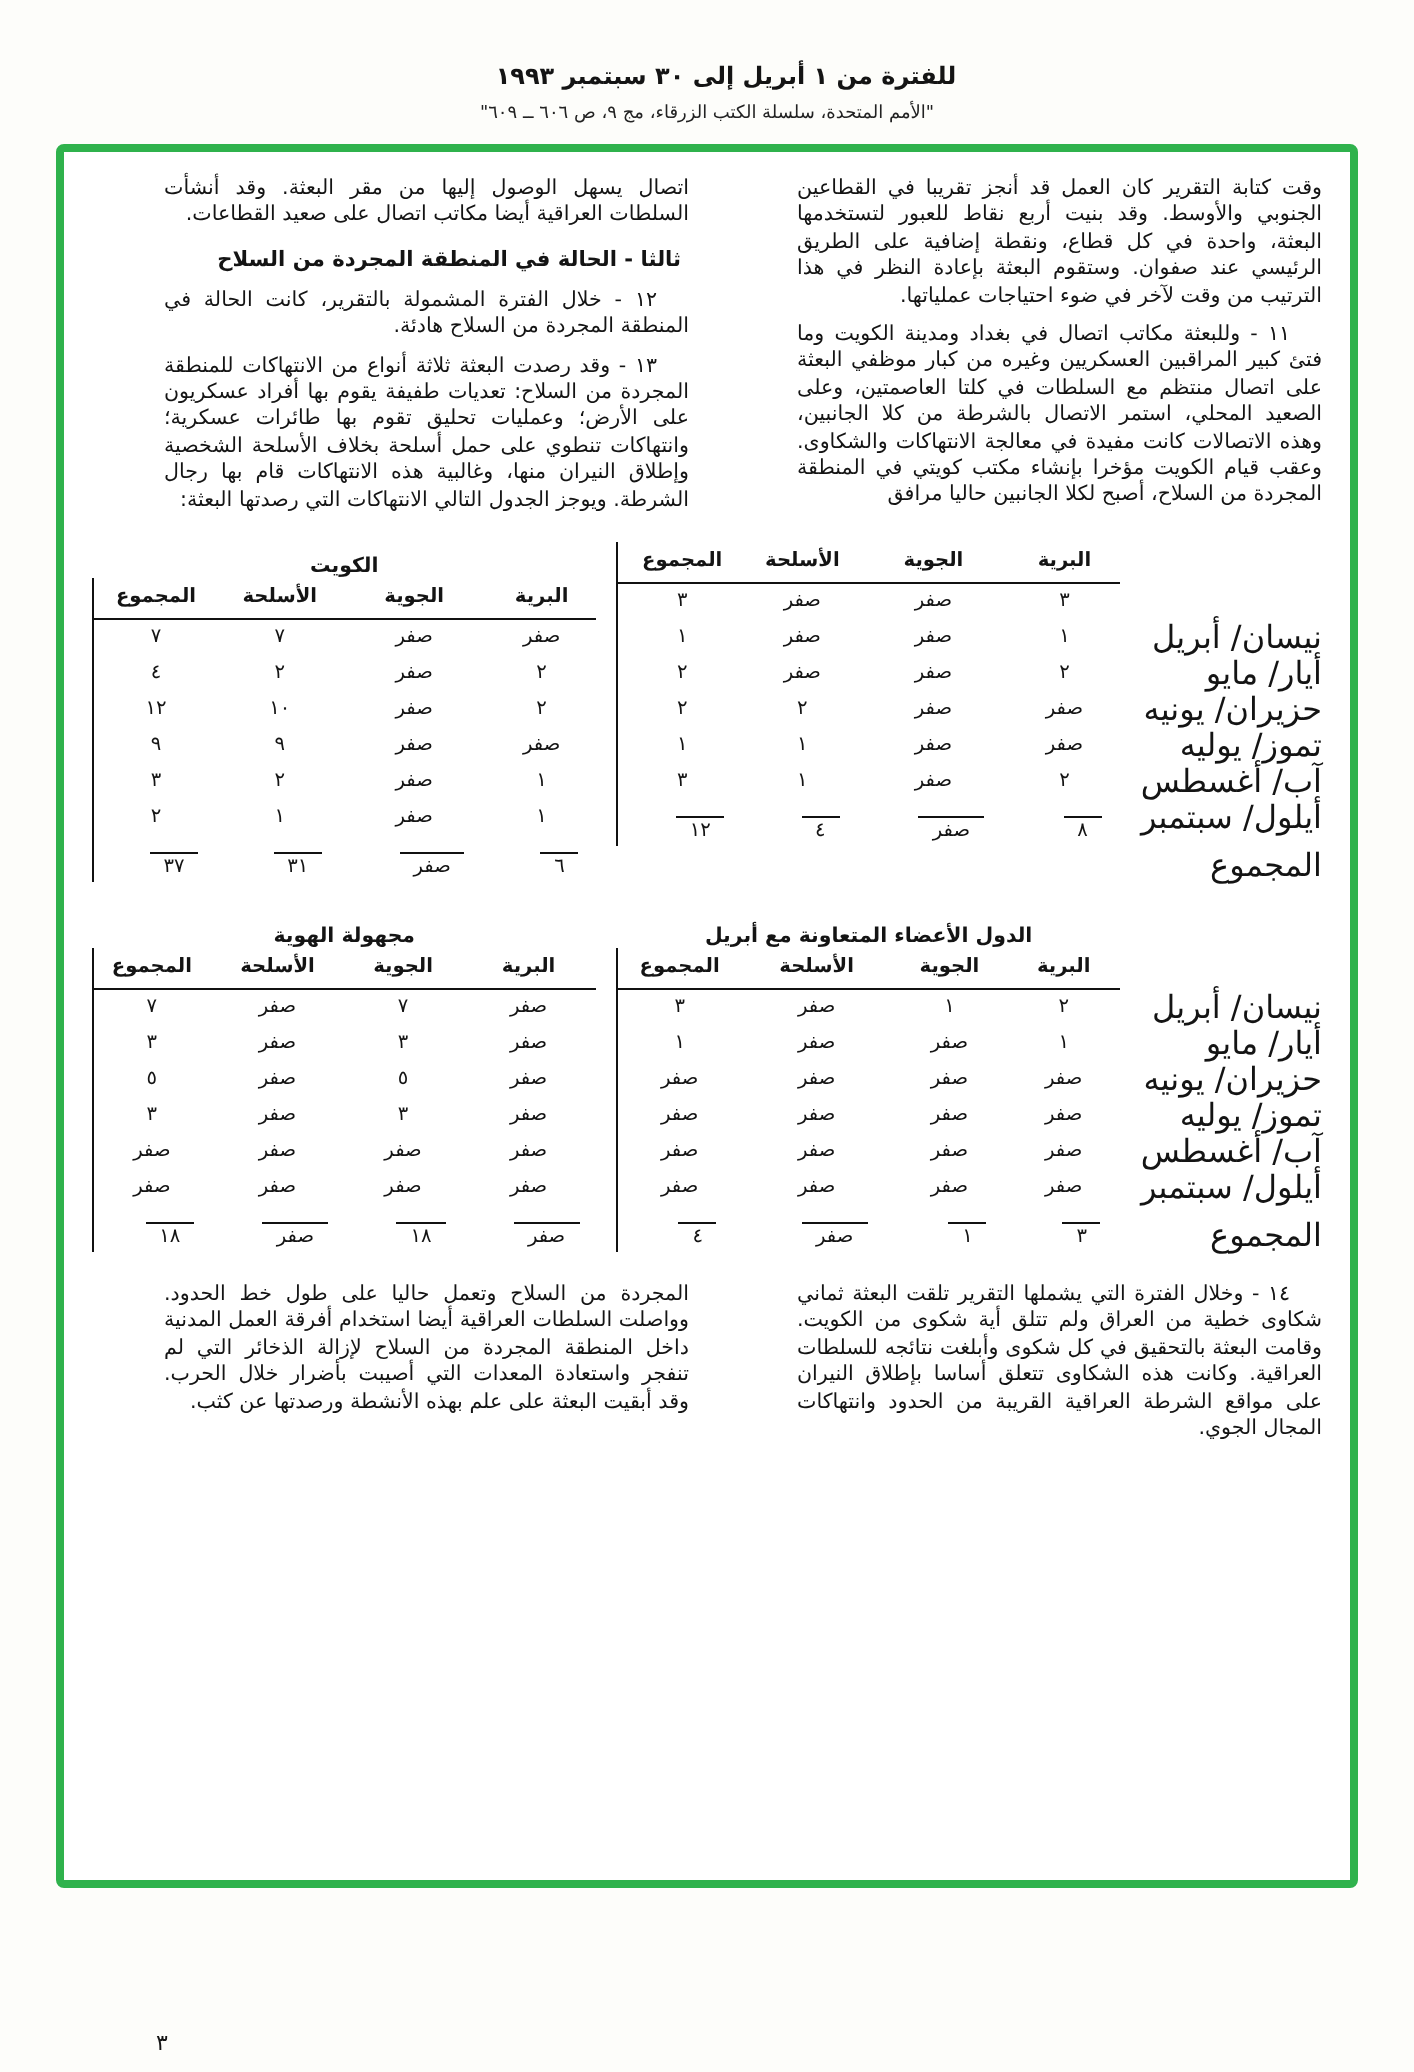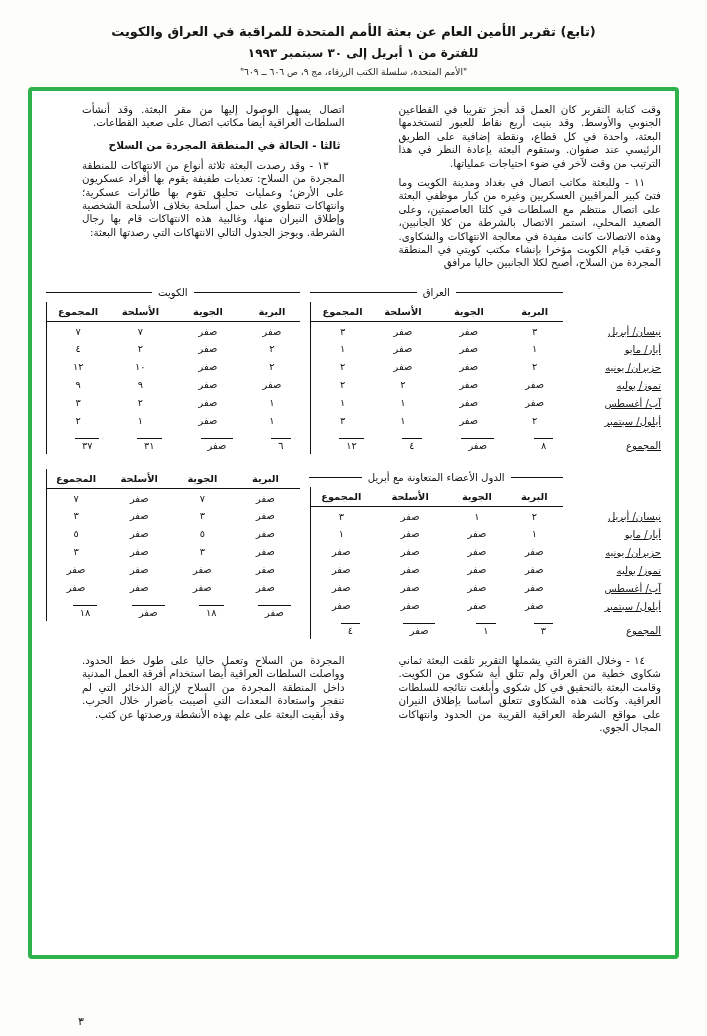--- a/index.html
+++ b/index.html
@@ -40,29 +40,29 @@
   p.indent { text-indent: 16px; }
   .sec-heading {
     font-size: 10.6px; font-weight: bold;
     text-align: right;
     margin: 9px 4px 8px;
   }
 
   .tables-section { margin-top: 8px; }
   .tables-row { display: flex; gap: 10px; margin-bottom: 14px; }
 
-  .month-labels { flex: 0 0 88px; font-size: 10px; text-decoration: underline; }
+  .month-labels { flex: 0 0 88px; font-size: 16px; }
   .label-spacer { height: 39px; }
   .month-label  { height: 18px; line-height: 18px; white-space: nowrap; }
   .month-label.total { height: 24px; line-height: 18px; padding-top: 6px; }
 
   .vtable { flex: 1; min-width: 0; }
   .t-title {
     display: flex; align-items: center; gap: 6px;
-    height: 18px; font-size: 10.2px; font-weight: normal;
+    height: 18px; font-size: 10.2px; font-weight: bold; flex-direction: column;
   }
   .t-line { flex: 1; border-top: 1px solid #111; }
   .t-text { white-space: nowrap; }
 
   table.v { width: 100%; border-collapse: collapse; border-left: 1px solid #111; }
   table.v th {
     font-size: 9.8px; font-weight: bold;
     border-bottom: 1px solid #111;
     height: 20px; padding: 0 2px; text-align: center;
   }
@@ -77,57 +77,52 @@
   .page-number {
     position: absolute;
     bottom: 8px; left: 78px;
     font-size: 11px;
   }
 </style>
 </head>
 <body>
 
 <div class="header">
-  <div class="title">(تابع) تقرير الأمين العام عن بعثة الأمم المتحدة للمراقبة في العراق والكويت</div>
   <div class="subtitle">للفترة من ١ أبريل إلى ٣٠ سبتمبر ١٩٩٣</div>
   <div class="source">"الأمم المتحدة، سلسلة الكتب الزرقاء، مج ٩، ص ٦٠٦ ــ ٦٠٩"</div>
 </div>
 
 <div class="green-box">
 
   <div class="cols">
     <div class="col">
       <p class="para">وقت كتابة التقرير كان العمل قد أنجز تقريبا في القطاعين الجنوبي والأوسط. وقد بنيت أربع نقاط للعبور لتستخدمها البعثة، واحدة في كل قطاع، ونقطة إضافية على الطريق الرئيسي عند صفوان. وستقوم البعثة بإعادة النظر في هذا الترتيب من وقت لآخر في ضوء احتياجات عملياتها.</p>
       <p class="para indent">١١ - وللبعثة مكاتب اتصال في بغداد ومدينة الكويت وما فتئ كبير المراقبين العسكريين وغيره من كبار موظفي البعثة على اتصال منتظم مع السلطات في كلتا العاصمتين، وعلى الصعيد المحلي، استمر الاتصال بالشرطة من كلا الجانبين، وهذه الاتصالات كانت مفيدة في معالجة الانتهاكات والشكاوى. وعقب قيام الكويت مؤخرا بإنشاء مكتب كويتي في المنطقة المجردة من السلاح، أصبح لكلا الجانبين حاليا مرافق</p>
     </div>
     <div class="col">
       <p class="para">اتصال يسهل الوصول إليها من مقر البعثة. وقد أنشأت السلطات العراقية أيضا مكاتب اتصال على صعيد القطاعات.</p>
       <div class="sec-heading">ثالثا - الحالة في المنطقة المجردة من السلاح</div>
+      <p class="para indent">١٢ - خلال الفترة المشمولة بالتقرير، كانت الحالة في المنطقة المجردة من السلاح هادئة.</p>
       <p class="para indent">١٣ - وقد رصدت البعثة ثلاثة أنواع من الانتهاكات للمنطقة المجردة من السلاح: تعديات طفيفة يقوم بها أفراد عسكريون على الأرض؛ وعمليات تحليق تقوم بها طائرات عسكرية؛ وانتهاكات تنطوي على حمل أسلحة بخلاف الأسلحة الشخصية وإطلاق النيران منها، وغالبية هذه الانتهاكات قام بها رجال الشرطة. ويوجز الجدول التالي الانتهاكات التي رصدتها البعثة:</p>
     </div>
   </div>
 
   <div class="tables-section" id="tables-section">
       <div class="tables-row">
         <div class="month-labels">
           <div class="label-spacer"></div>
           <div class="month-label">نيسان/ أبريل</div>
           <div class="month-label">أيار/ مايو</div>
           <div class="month-label">حزيران/ يونيه</div>
           <div class="month-label">تموز/ يوليه</div>
           <div class="month-label">آب/ أغسطس</div>
           <div class="month-label">أيلول/ سبتمبر</div>
           <div class="month-label total">المجموع</div>
         </div>
         <div class="vtable">
-          <div class="t-title">
-            <span class="t-line"></span>
-            <span class="t-text">العراق</span>
-            <span class="t-line"></span>
-          </div>
           <table class="v">
             <thead>
               <tr>
                 <th>البرية</th>
                 <th>الجوية</th>
                 <th>الأسلحة</th>
                 <th>المجموع</th>
               </tr>
             </thead>
             <tbody>
@@ -304,20 +299,25 @@
               <tr class="total">
                 <td><span>٣</span></td>
                 <td><span>١</span></td>
                 <td><span>صفر</span></td>
                 <td><span>٤</span></td>
               </tr>
             </tbody>
           </table>
         </div>
         <div class="vtable">
+          <div class="t-title">
+            <span class="t-line"></span>
+            <span class="t-text">مجهولة الهوية</span>
+            <span class="t-line"></span>
+          </div>
           <table class="v">
             <thead>
               <tr>
                 <th>البرية</th>
                 <th>الجوية</th>
                 <th>الأسلحة</th>
                 <th>المجموع</th>
               </tr>
             </thead>
             <tbody>

